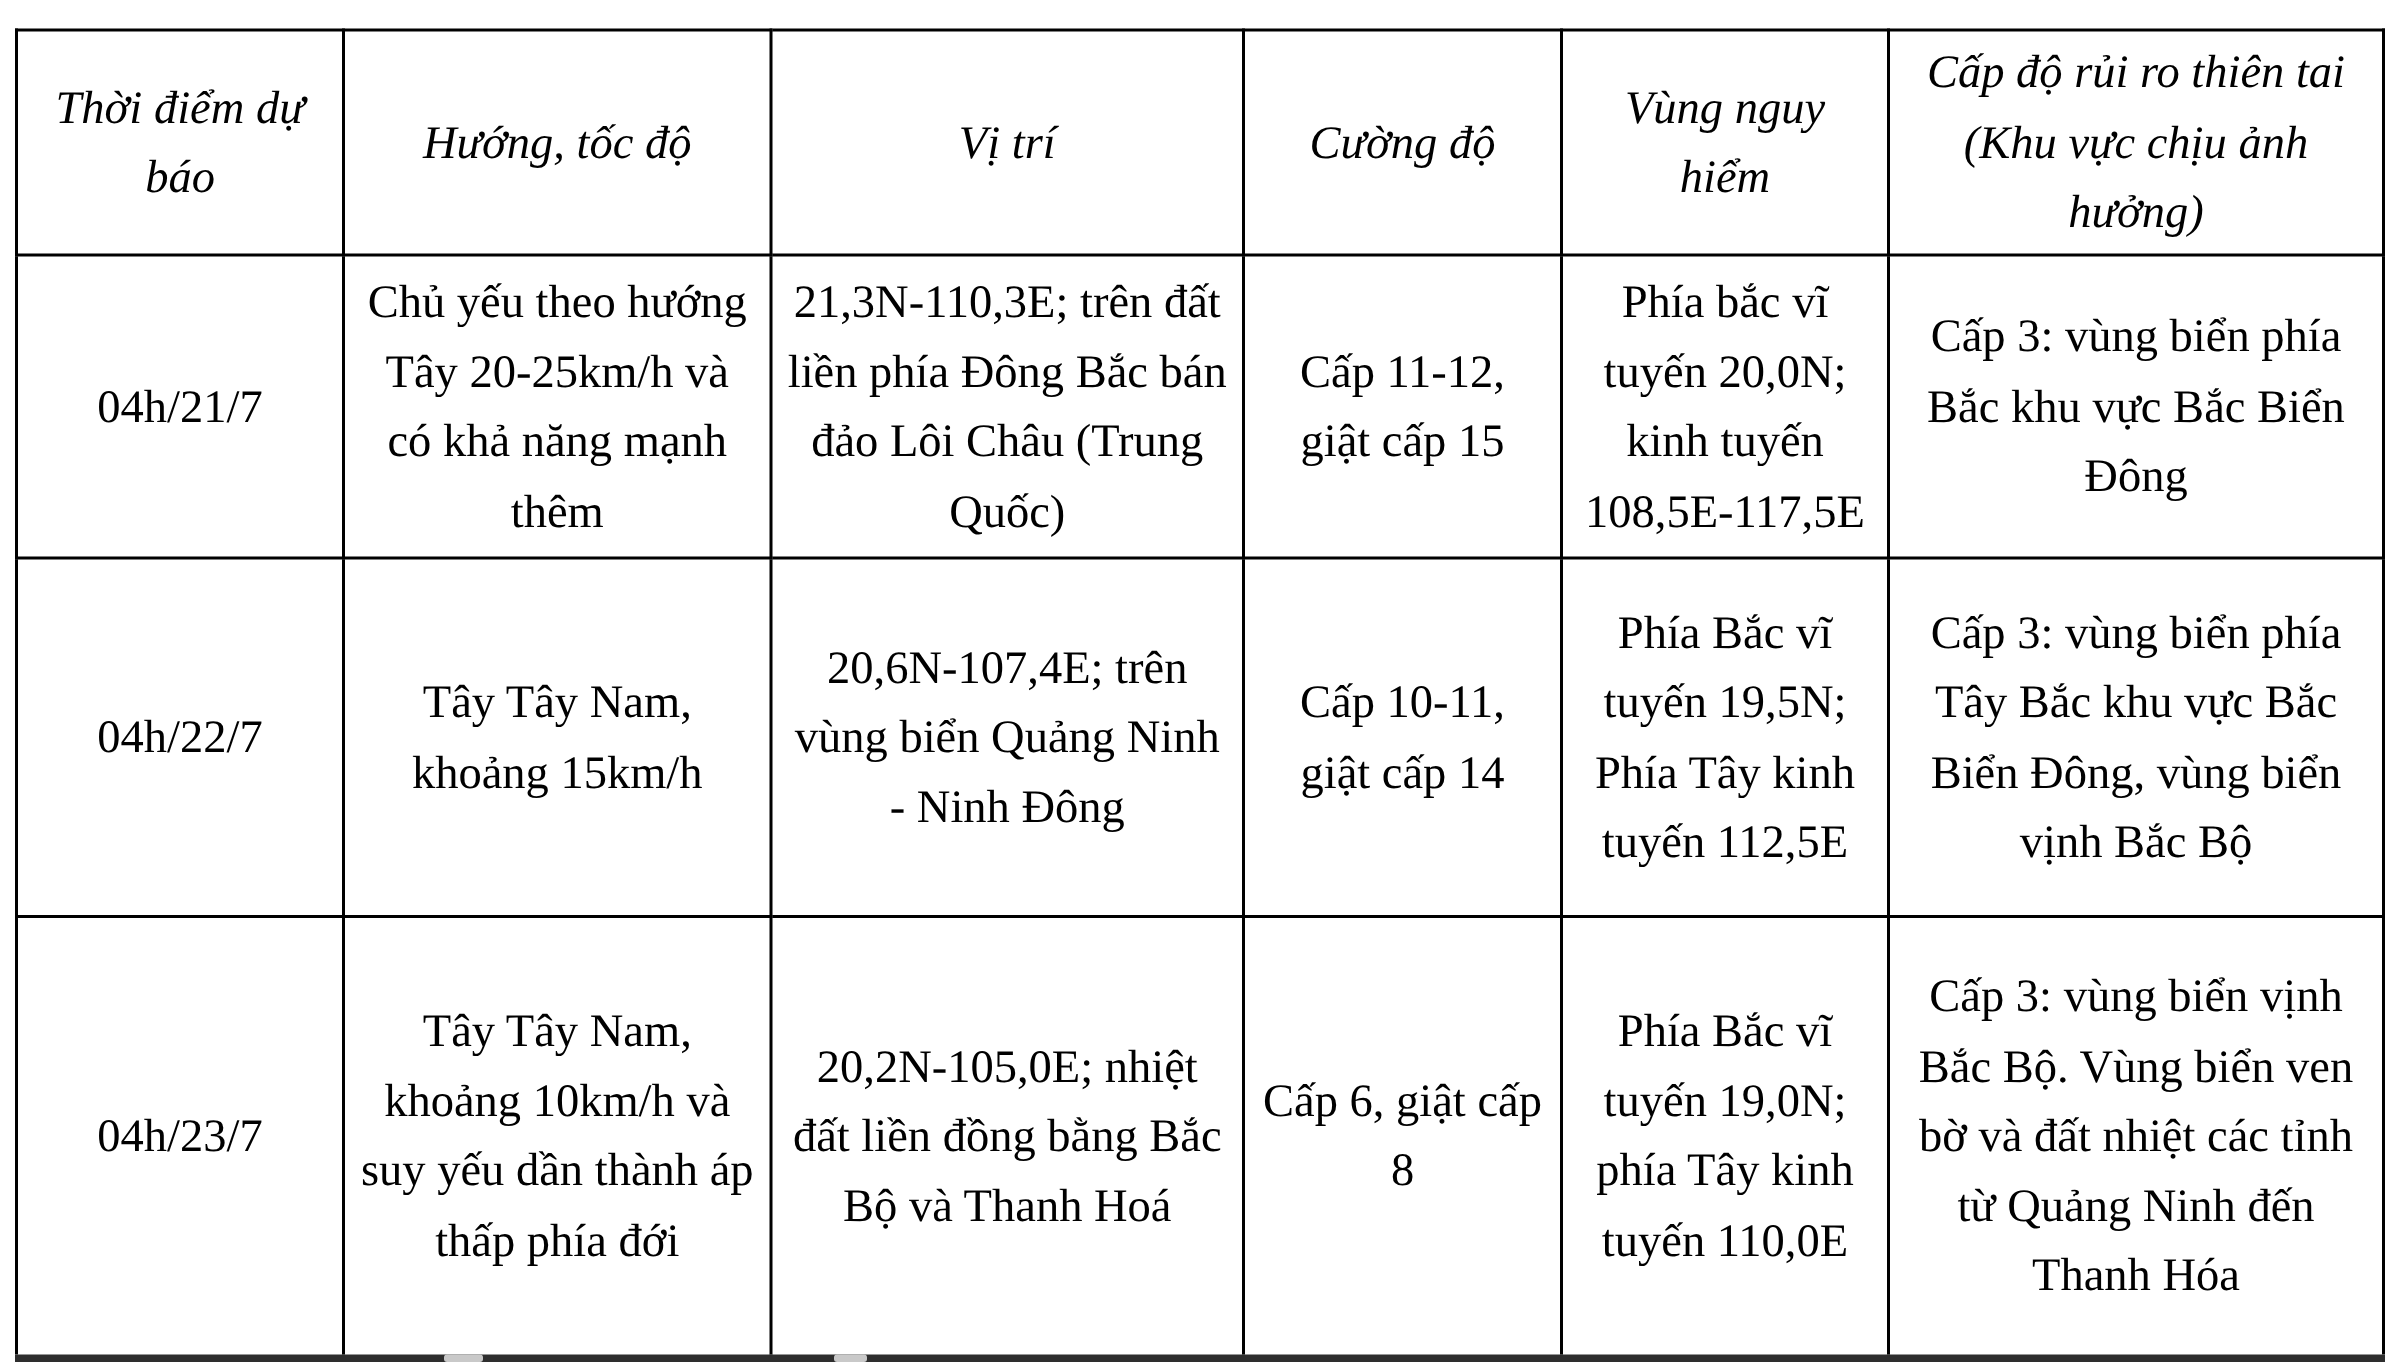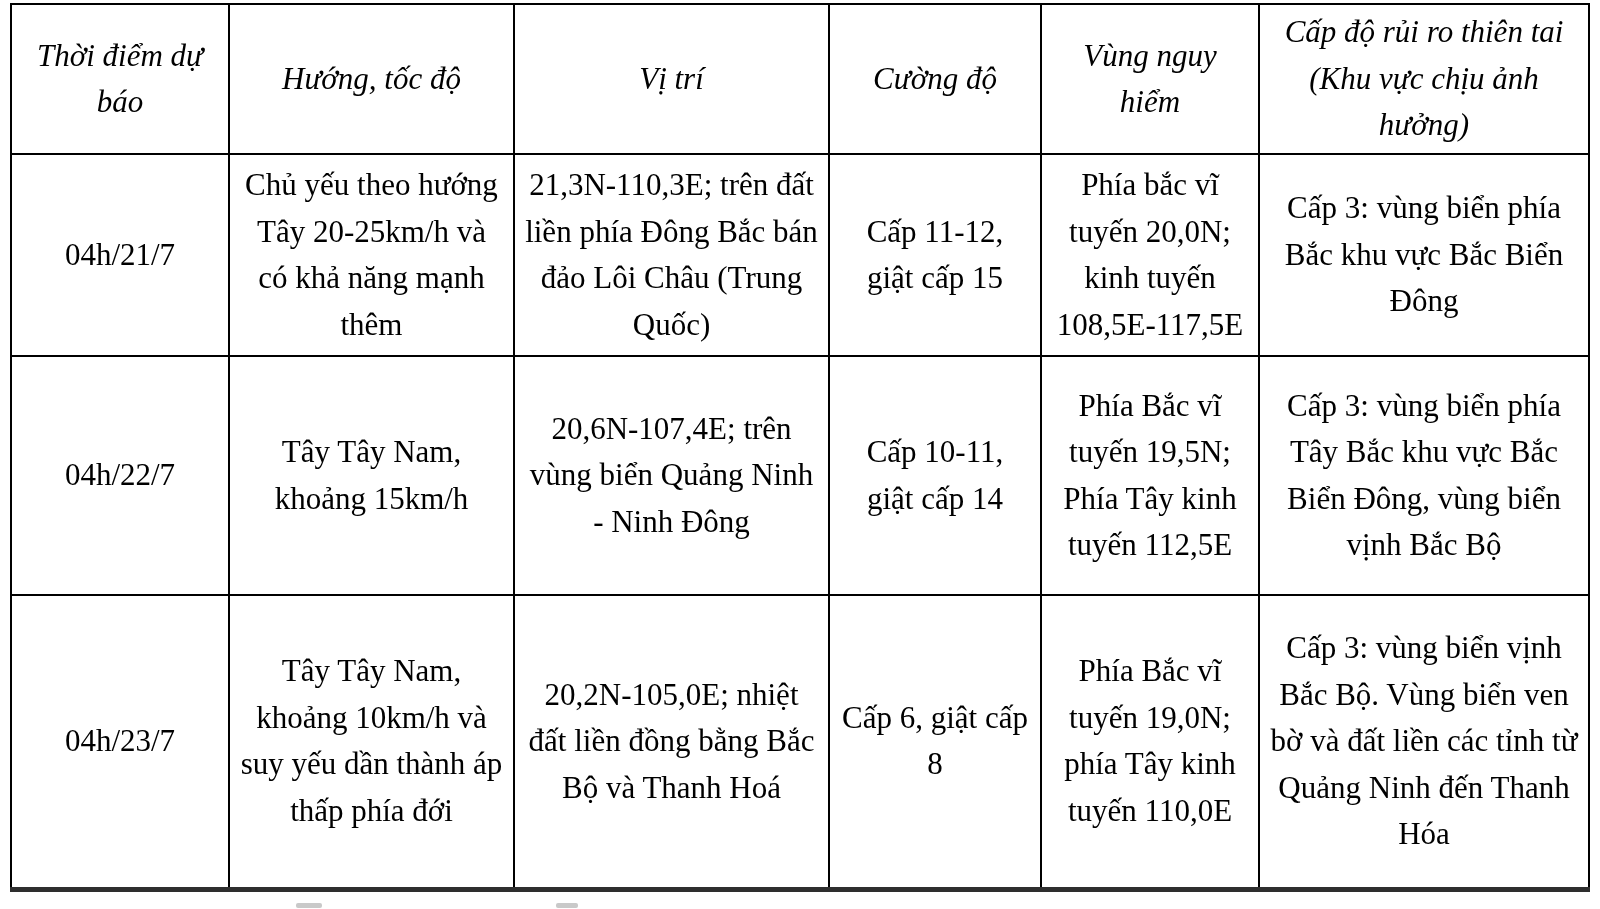--- a/index.html
+++ b/index.html
@@ -17,20 +17,21 @@
     top: 3px;
     left: 10px;
   }
   table.forecast {
     border-collapse: collapse;
     table-layout: fixed;
     width: 1578px;
     background: #ffffff;
     border: 2px solid #000000;
     border-bottom: 5px solid #2e2e2e;
+    margin-top: 16px;
   }
   table.forecast th,
   table.forecast td {
     border: 2px solid #000000;
     text-align: center;
     vertical-align: middle;
     padding: 2px 10px;
     font-size: 31px;
     line-height: 1.5;
     font-weight: normal;
@@ -109,21 +110,21 @@
         <td>Cấp 10-11, giật cấp 14</td>
         <td>Phía Bắc vĩ tuyến 19,5N; Phía Tây kinh tuyến 112,5E</td>
         <td><span class="risk-level">Cấp 3:</span><span> vùng biển phía Tây Bắc khu vực Bắc Biển Đông, vùng biển vịnh Bắc Bộ</span></td>
       </tr>
       <tr class="row-3">
         <td>04h/23/7</td>
         <td>Tây Tây Nam, khoảng 10km/h và suy yếu dần thành áp thấp phía đới</td>
         <td>20,2N-105,0E; nhiệt đất liền đồng bằng Bắc Bộ và Thanh Hoá</td>
         <td>Cấp 6, giật cấp 8</td>
         <td>Phía Bắc vĩ tuyến 19,0N; phía Tây kinh tuyến 110,0E</td>
-        <td><span class="risk-level">Cấp 3:</span><span> vùng biển vịnh Bắc Bộ. Vùng biển ven bờ và đất liền các tỉnh từ Quảng Ninh đến Thanh Hóa</span></td>
+        <td><span class="risk-level">Cấp 3:</span><span> vùng biển vịnh Bắc Bộ. Vùng biển ven bờ và đất nhiệt các tỉnh từ Quảng Ninh đến Thanh Hóa</span></td>
       </tr>
     </tbody>
   </table>
 </div>
 
 <div class="cropped-artifact">
     <i class="m1"></i>
     <i class="m2"></i>
   </div>
 

